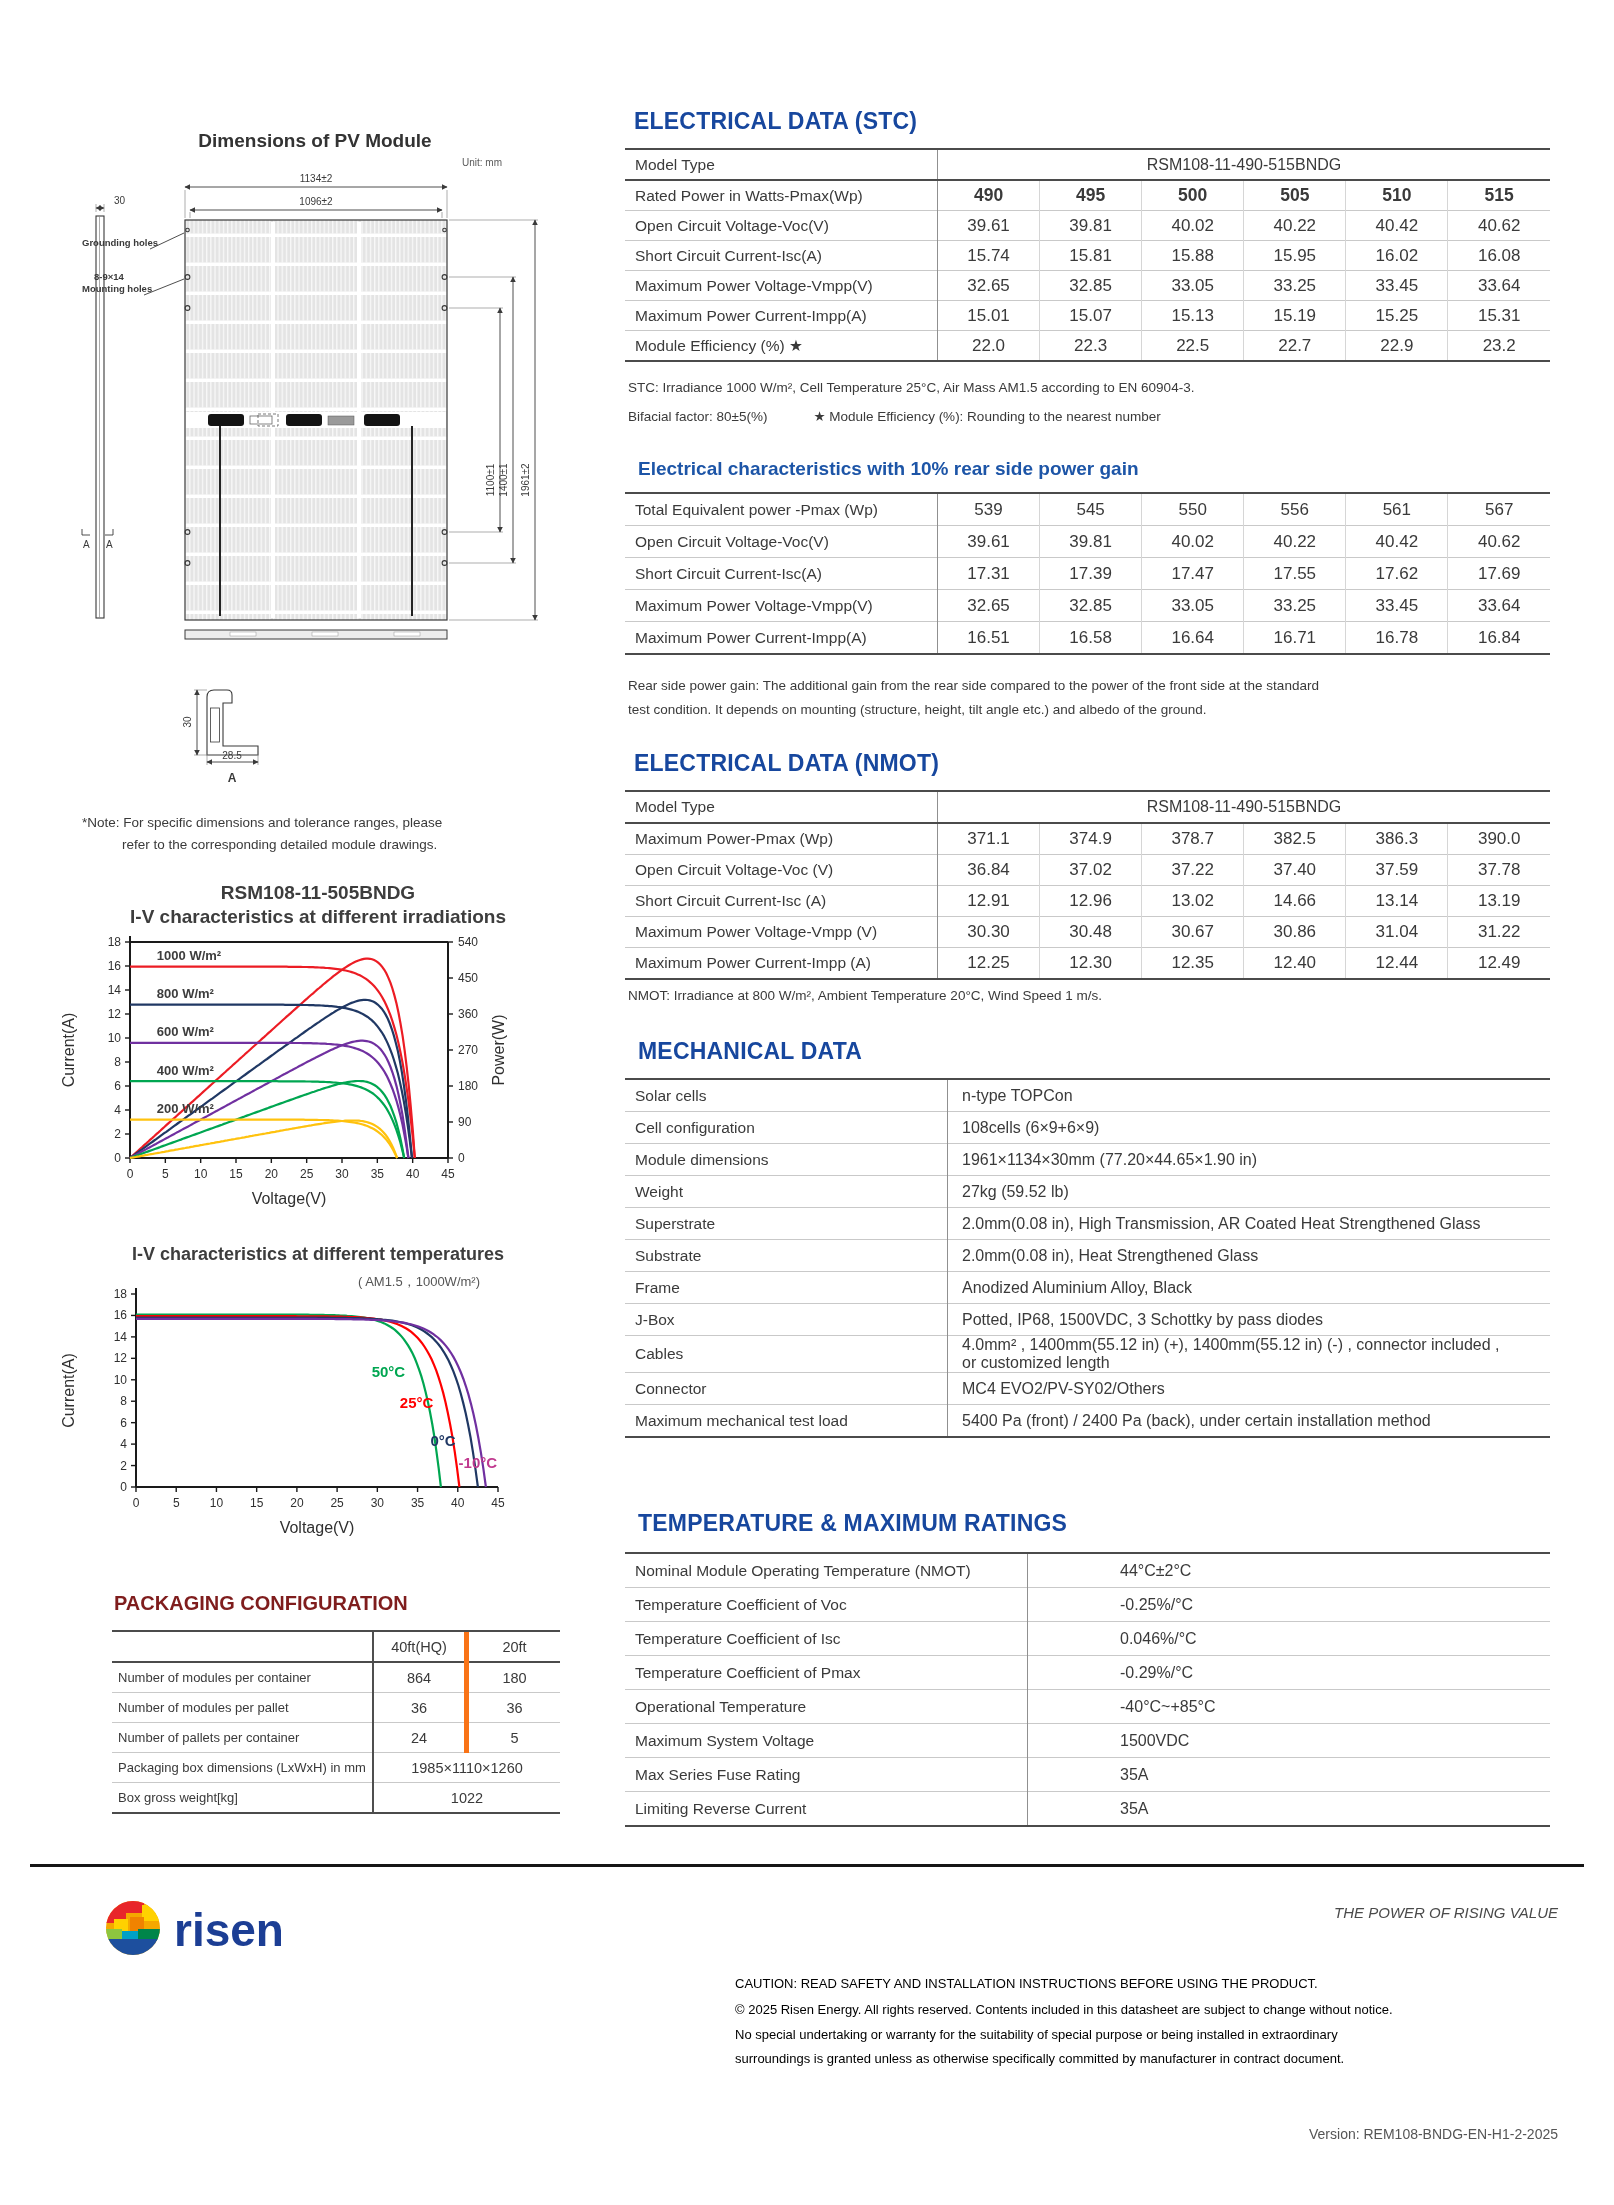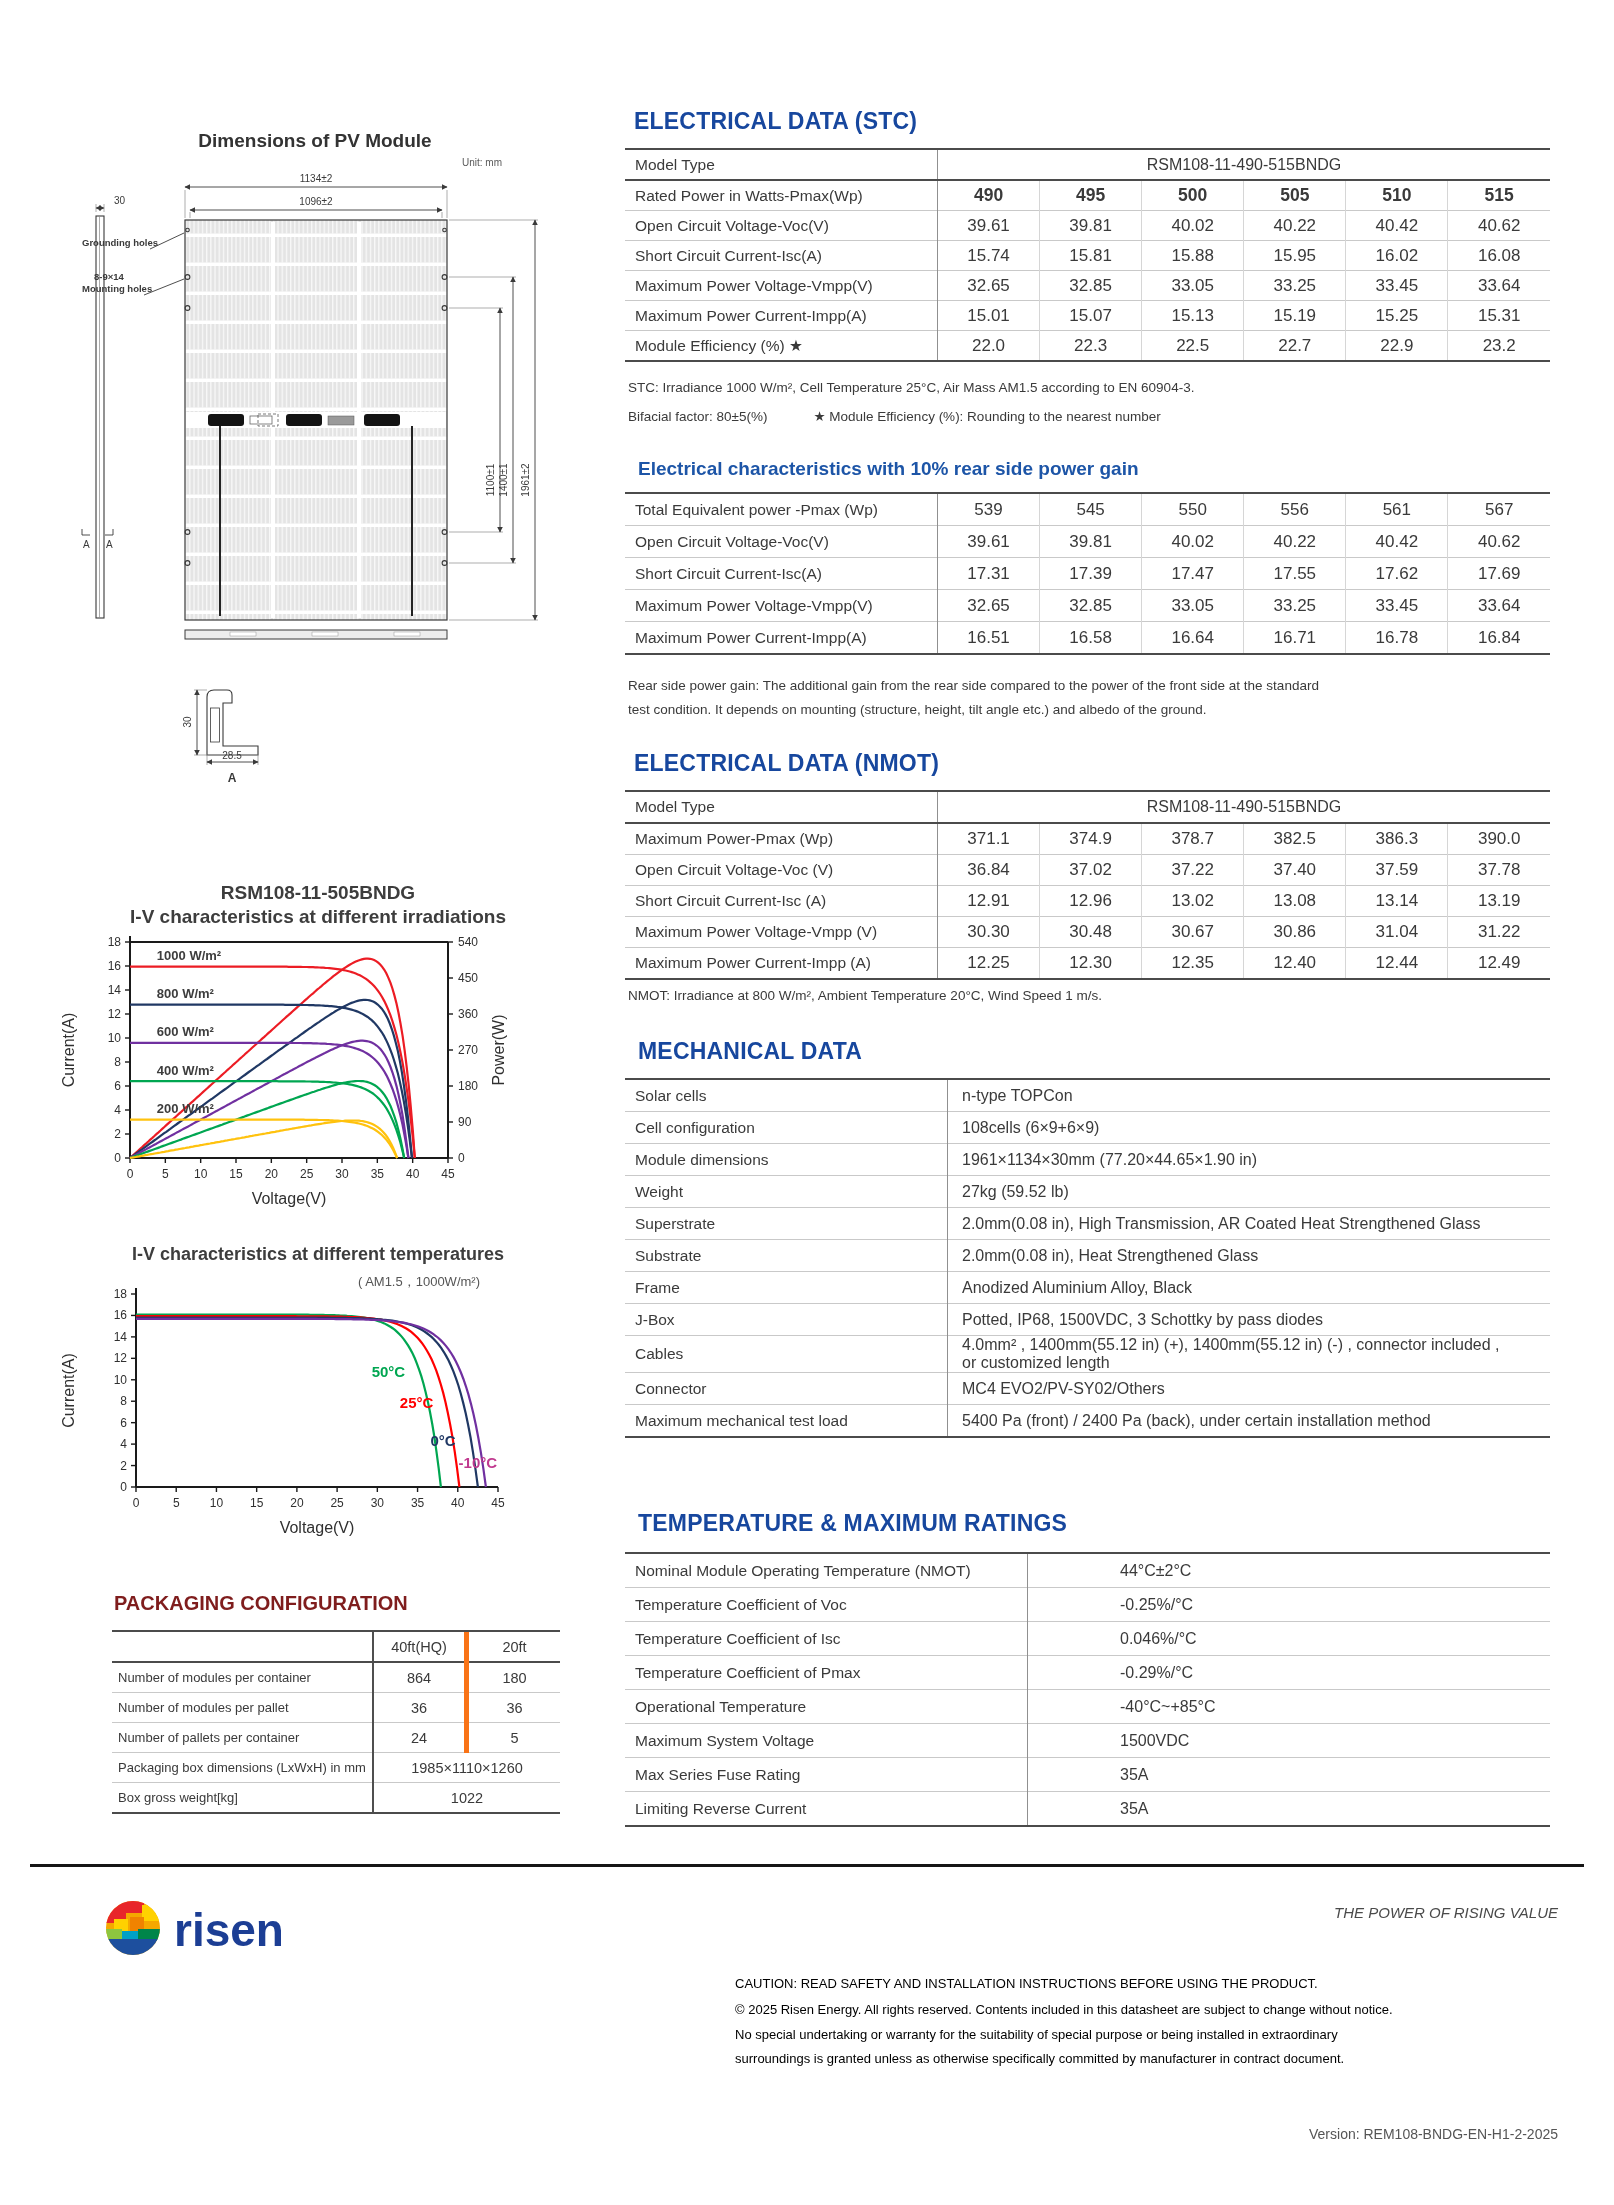--- a/index.html
+++ b/index.html
@@ -160,20 +160,24 @@
     <line x1="127" y1="605" x2="114" y2="605" class="ext"></line>
     <line x1="117" y1="540" x2="117" y2="605" class="dim" marker-start="url(#ah)" marker-end="url(#ah)"></line>
     <text x="111" y="572" class="dt" text-anchor="middle" transform="rotate(-90 111 572)">30</text>
     <line x1="127" y1="601" x2="127" y2="615" class="ext"></line>
     <line x1="178" y1="601" x2="178" y2="615" class="ext"></line>
     <line x1="127" y1="612" x2="178" y2="612" class="dim" marker-start="url(#ah)" marker-end="url(#ah)"></line>
     <text x="152" y="609" text-anchor="middle" class="dt">28.5</text>
     <text x="152" y="632" text-anchor="middle" style="font-size:12px;font-weight:bold;fill:#3a3a3a;">A</text>
   </svg>
 
+  <div class="abs note" style="left:82px;top:800px;line-height:1.65;">
+    <div>*Note: For specific dimensions and tolerance ranges, please</div>
+    <div style="padding-left:40px;">refer to the corresponding detailed module drawings.</div>
+  </div>
 
   <div class="abs ctitle" style="left:58px;top:882px;">RSM108-11-505BNDG</div>
   <div class="abs ctitle" style="left:58px;top:906px;">I-V characteristics at different irradiations</div>
   <svg id="iv1" class="abs" style="left:58px;top:932px;" width="520" height="290" viewBox="0 0 520 290">
       <line x1="72" y1="226" x2="390" y2="226" stroke="#1a1a1a" stroke-width="2"></line>
       <line x1="72" y1="226" x2="72" y2="4" stroke="#1a1a1a" stroke-width="2"></line>
       <line x1="72" y1="10" x2="390" y2="10" stroke="#1a1a1a" stroke-width="2"></line>
       <line x1="390" y1="226" x2="390" y2="10" stroke="#1a1a1a" stroke-width="2"></line>
       <line x1="72" y1="226" x2="72" y2="231" stroke="#1a1a1a" stroke-width="1.4"></line>
       <text x="72" y="246" text-anchor="middle" class="tick">0</text>
@@ -493,21 +497,21 @@
             <td class="val">37.22</td>
             <td class="val">37.40</td>
             <td class="val">37.59</td>
             <td class="val">37.78</td>
           </tr>
           <tr>
             <td class="lbl">Short Circuit Current-Isc (A)</td>
             <td class="val">12.91</td>
             <td class="val">12.96</td>
             <td class="val">13.02</td>
-            <td class="val">13.08</td>
+            <td class="val">14.66</td>
             <td class="val">13.14</td>
             <td class="val">13.19</td>
           </tr>
           <tr>
             <td class="lbl">Maximum Power Voltage-Vmpp (V)</td>
             <td class="val">30.30</td>
             <td class="val">30.48</td>
             <td class="val">30.67</td>
             <td class="val">30.86</td>
             <td class="val">31.04</td>

